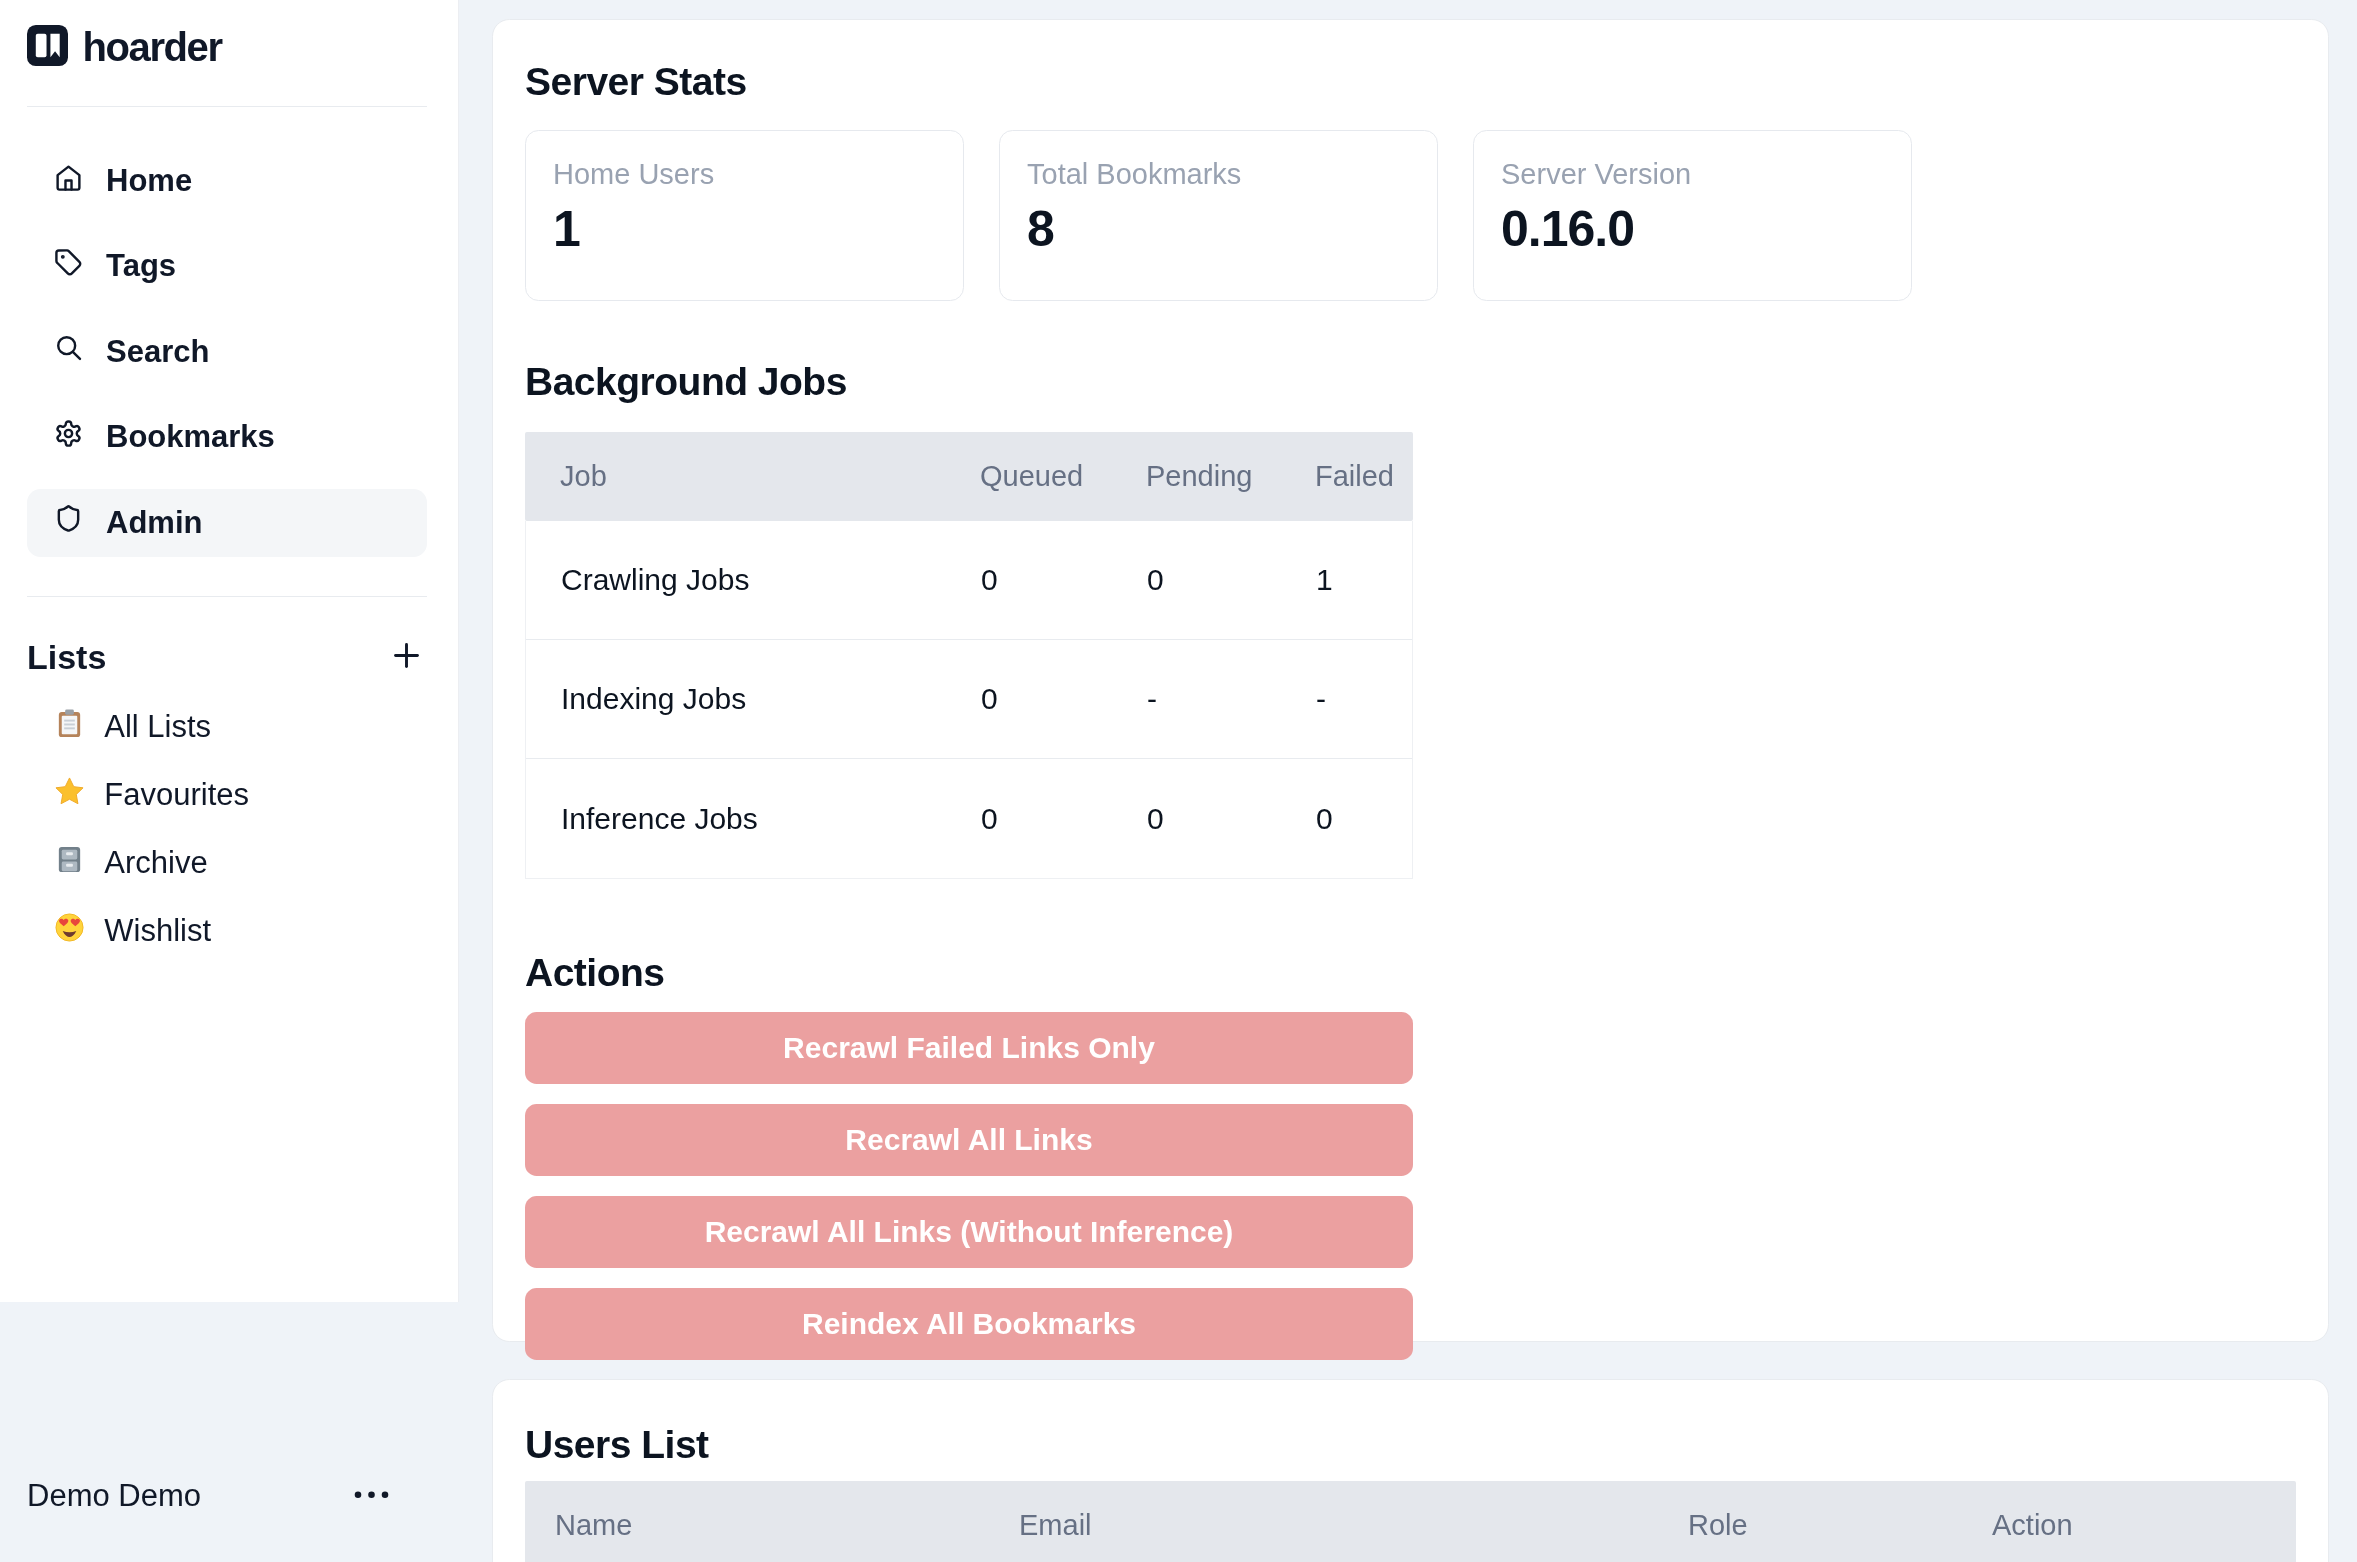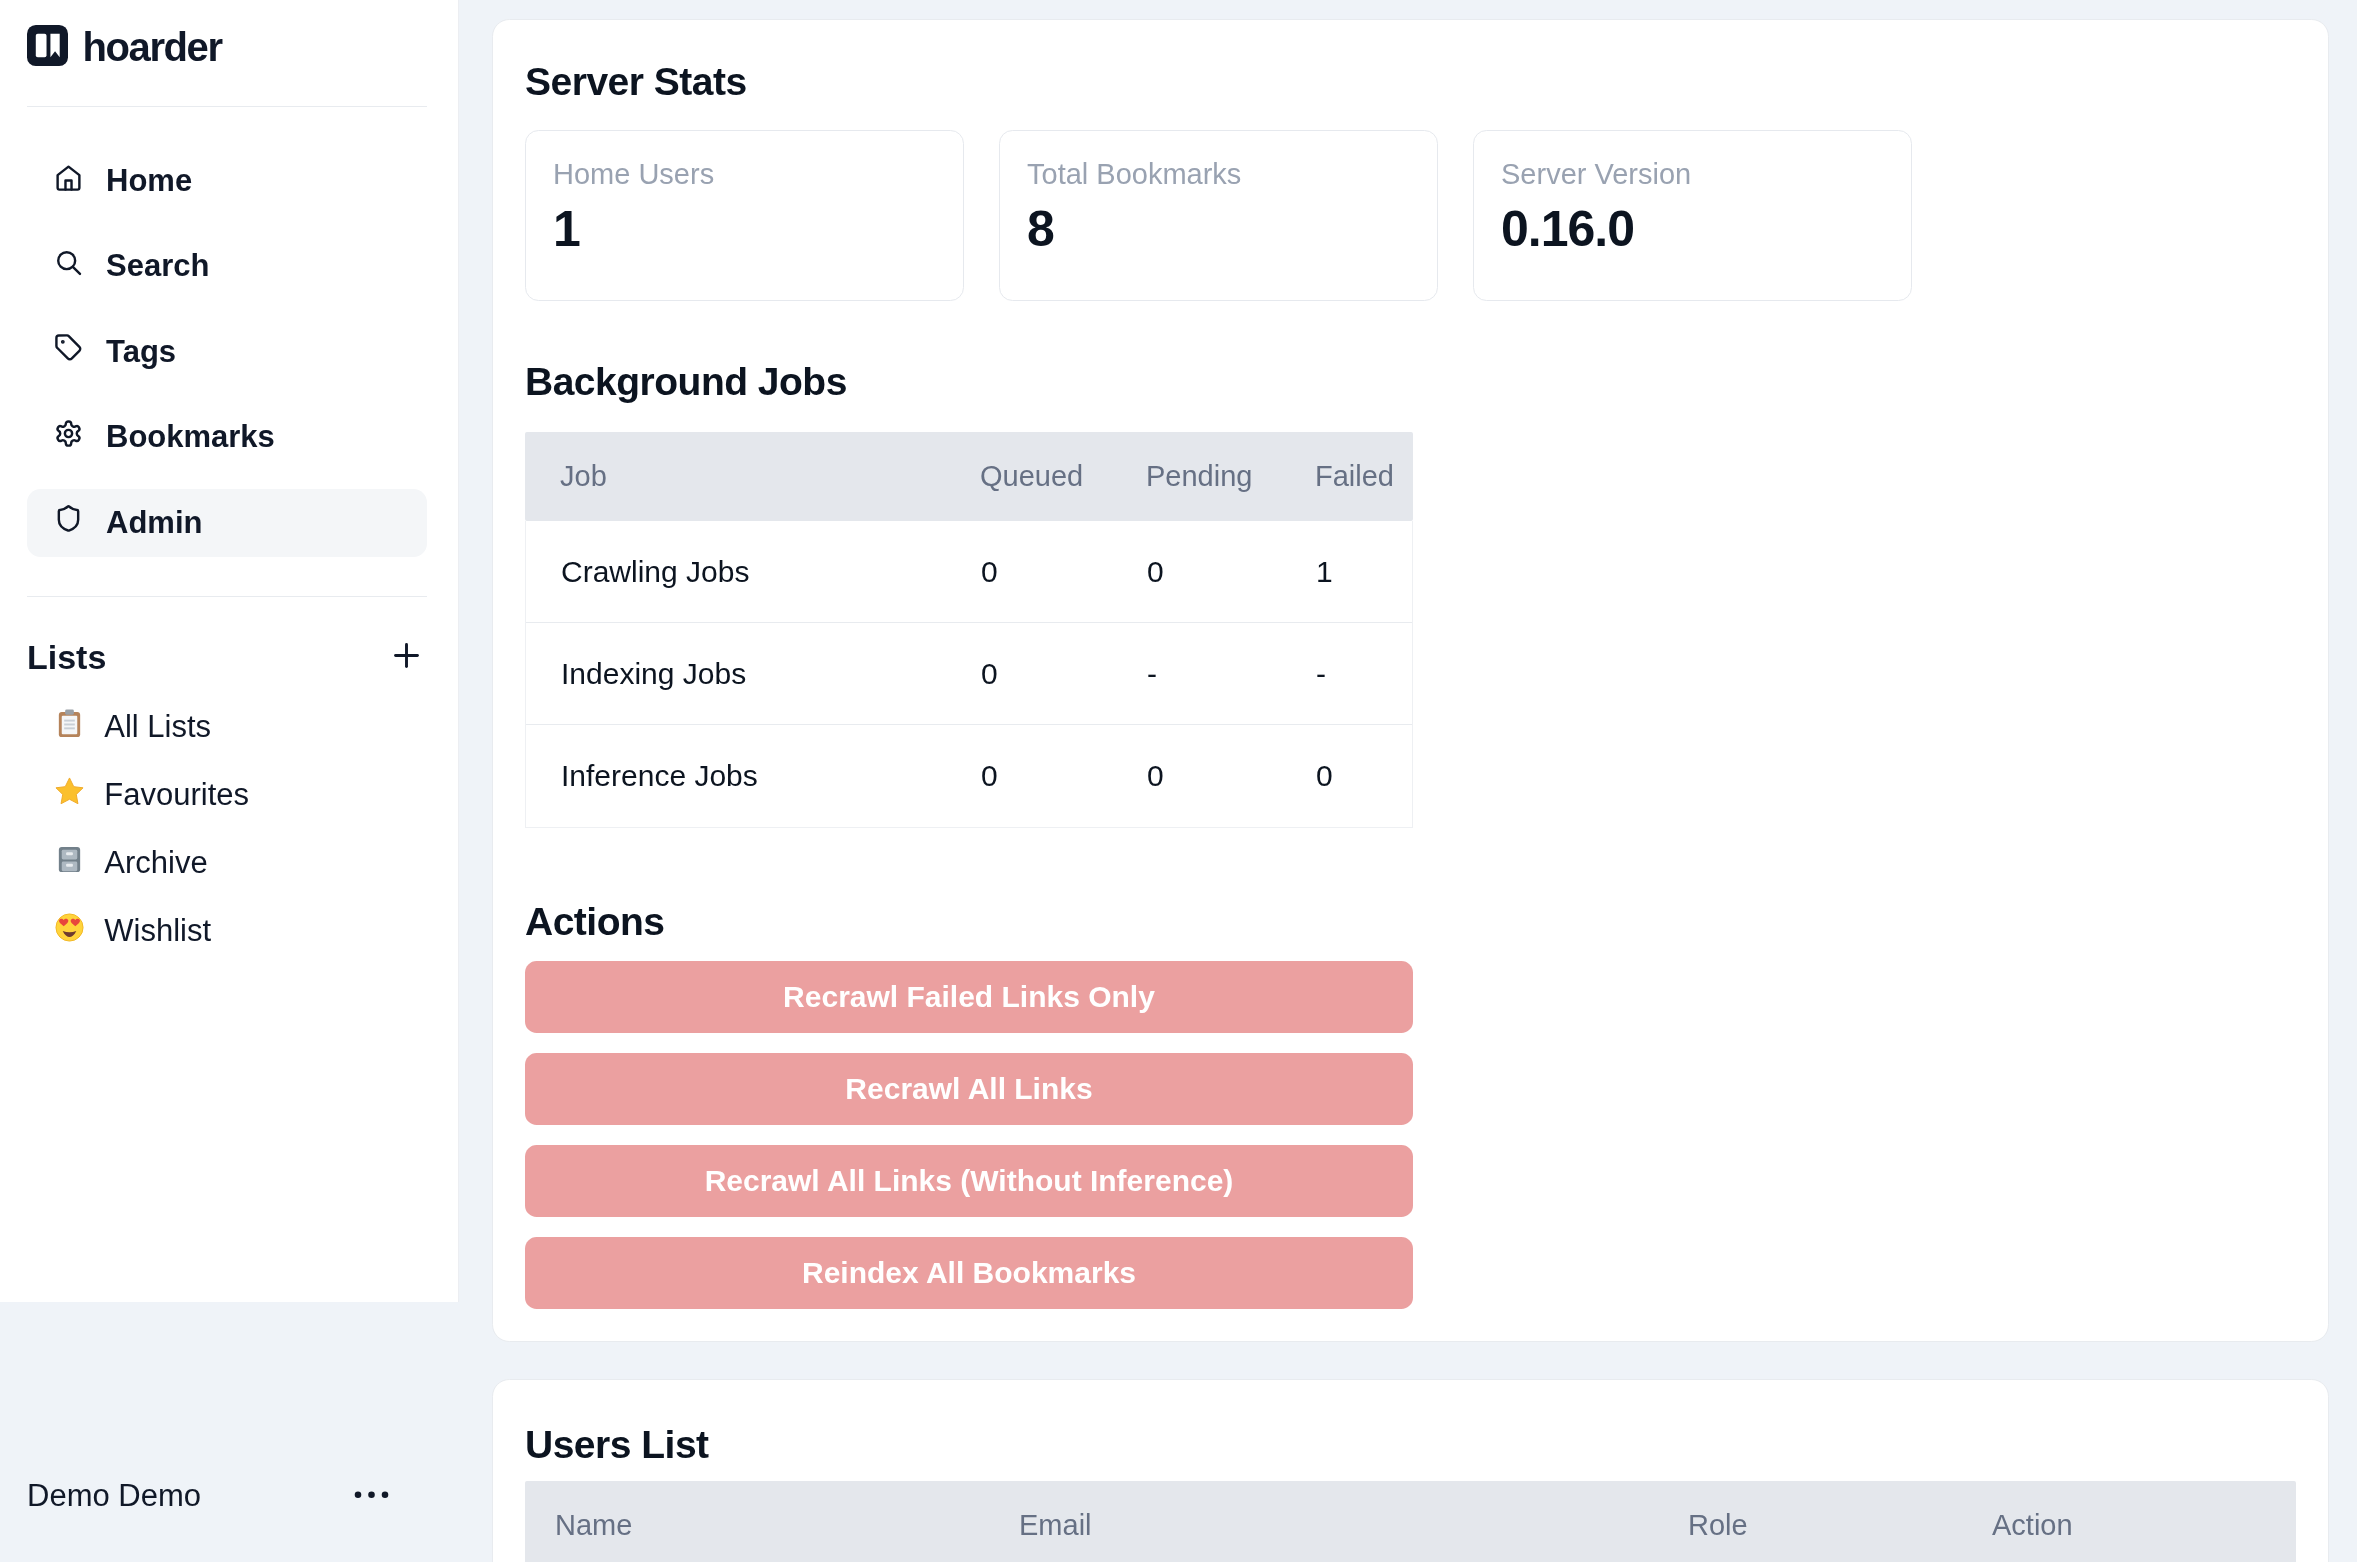--- a/index.html
+++ b/index.html
@@ -107,21 +107,21 @@
   .t-head {
     display: grid; grid-template-columns: 455px 166px 169px 1fr;
     align-items: center; height: 89px;
     background: #e4e7ec; border-radius: 1.9px;
     font-size: 29px; font-weight: 500; color: #64708100; color: #667084;
   }
   .t-head .c1 { padding-left: 35px; }
   .t-body { border: 1.9px solid #eef0f3; border-top: none; }
   .t-row {
     display: grid; grid-template-columns: 455px 166px 169px 1fr;
-    align-items: center; height: 102px;
+    align-items: center; height: 119px;
     font-size: 30px; color: #0c1420;
     border-bottom: 1.9px solid #e8ebef;
   }
   .t-row:last-child { border-bottom: none; }
   .t-row .c1 { padding-left: 35px; }
 
   .actions-title { margin-top: 71px; }
   .actions { margin-top: 15.4px; display: flex; flex-direction: column; }
   .action-btn {
     width: 888px; height: 72px; margin-bottom: 20px;
@@ -164,35 +164,35 @@
       <span>
         <svg viewBox="0 0 24 24" fill="none" stroke="#101828" stroke-width="2" stroke-linecap="round" stroke-linejoin="round">
           <path d="M3 10l9-7 9 7v10.5a1.5 1.5 0 0 1-1.5 1.5h-15A1.5 1.5 0 0 1 3 20.5z"></path>
           <path d="M9.5 22v-7.5h5V22"></path>
         </svg>
       </span>
       <span>Home</span>
     </div>
     <div class="nav-item">
       <span>
+        <svg viewBox="0 0 24 24" fill="none" stroke="#101828" stroke-width="2" stroke-linecap="round" stroke-linejoin="round">
+          <path d="M2.6 12.2 11.4 21a2.4 2.4 0 0 0 3.4 0l6.2-6.2a2.4 2.4 0 0 0 0-3.4L12.2 2.6A2 2 0 0 0 10.8 2H4a2 2 0 0 0-2 2v6.8c0 .53.21 1.04.6 1.4z"></path>
+          <circle cx="7.3" cy="7.3" r="0.6" fill="#101828"></circle>
+        </svg>
+      </span>
+      <span>Tags</span>
+    </div>
+    <div class="nav-item">
+      <span>
         <svg viewBox="0 0 24 24" fill="none" stroke="#101828" stroke-width="2" stroke-linecap="round">
           <circle cx="10.5" cy="10.5" r="7"></circle>
           <line x1="15.8" y1="15.8" x2="21.5" y2="21.5"></line>
         </svg>
       </span>
       <span>Search</span>
-    </div>
-    <div class="nav-item">
-      <span>
-        <svg viewBox="0 0 24 24" fill="none" stroke="#101828" stroke-width="2" stroke-linecap="round" stroke-linejoin="round">
-          <path d="M2.6 12.2 11.4 21a2.4 2.4 0 0 0 3.4 0l6.2-6.2a2.4 2.4 0 0 0 0-3.4L12.2 2.6A2 2 0 0 0 10.8 2H4a2 2 0 0 0-2 2v6.8c0 .53.21 1.04.6 1.4z"></path>
-          <circle cx="7.3" cy="7.3" r="0.6" fill="#101828"></circle>
-        </svg>
-      </span>
-      <span>Tags</span>
     </div>
     <div class="nav-item">
       <span>
         <svg viewBox="0 0 24 24" fill="none" stroke="#101828" stroke-width="2" stroke-linecap="round" stroke-linejoin="round">
           <path d="M12.22 2h-.44a2 2 0 0 0-2 2v.18a2 2 0 0 1-1 1.73l-.43.25a2 2 0 0 1-2 0l-.15-.08a2 2 0 0 0-2.73.73l-.22.38a2 2 0 0 0 .73 2.73l.15.1a2 2 0 0 1 1 1.72v.51a2 2 0 0 1-1 1.74l-.15.09a2 2 0 0 0-.73 2.73l.22.38a2 2 0 0 0 2.73.73l.15-.08a2 2 0 0 1 2 0l.43.25a2 2 0 0 1 1 1.73V20a2 2 0 0 0 2 2h.44a2 2 0 0 0 2-2v-.18a2 2 0 0 1 1-1.73l.43-.25a2 2 0 0 1 2 0l.15.08a2 2 0 0 0 2.73-.73l.22-.39a2 2 0 0 0-.73-2.73l-.15-.08a2 2 0 0 1-1-1.74v-.5a2 2 0 0 1 1-1.74l.15-.09a2 2 0 0 0 .73-2.73l-.22-.38a2 2 0 0 0-2.73-.73l-.15.08a2 2 0 0 1-2 0l-.43-.25a2 2 0 0 1-1-1.73V4a2 2 0 0 0-2-2z"></path>
           <circle cx="12" cy="12" r="3"></circle>
         </svg>
       </span>
       <span>Bookmarks</span>
     </div>

